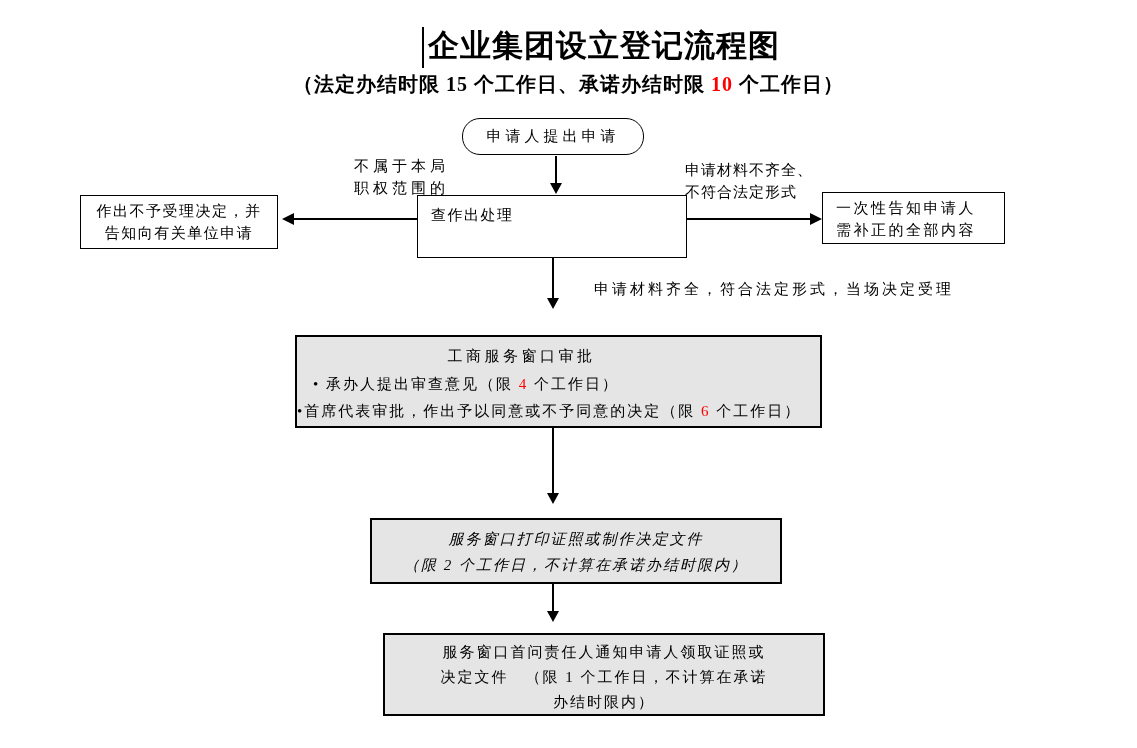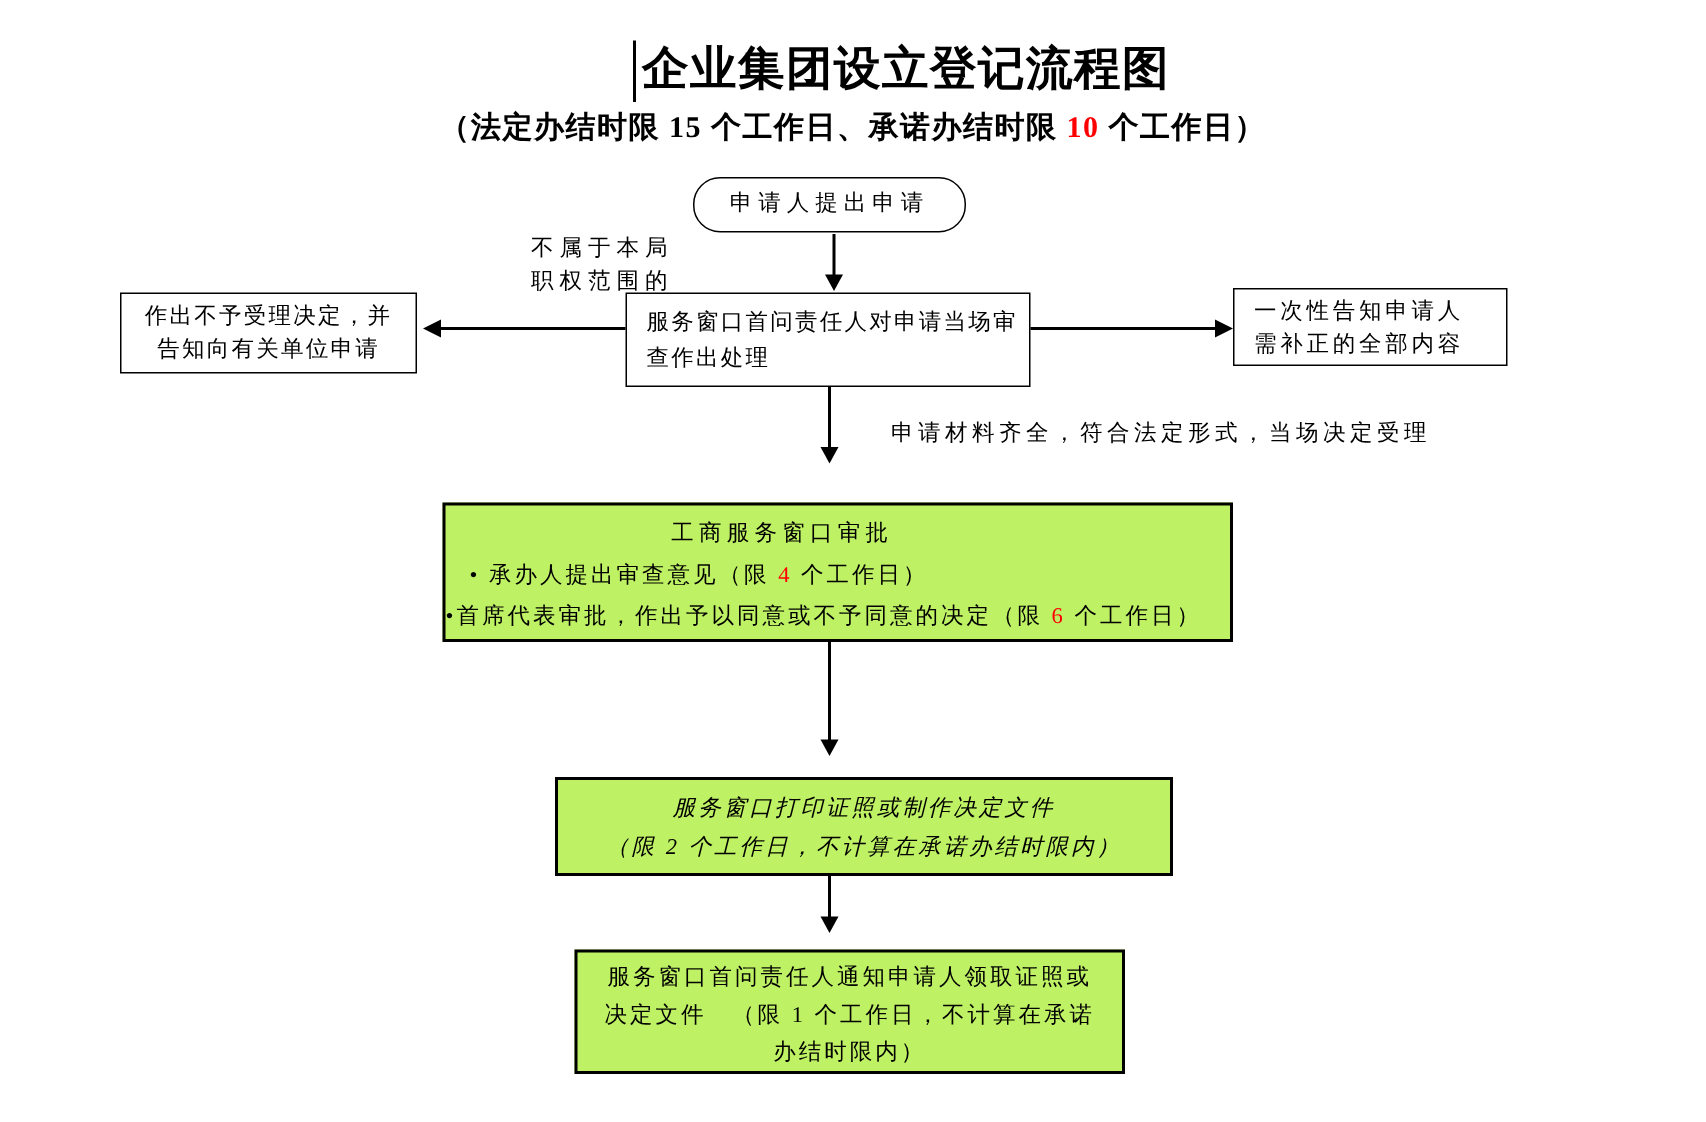--- a/index.html
+++ b/index.html
@@ -6,21 +6,21 @@
   .canvas{
     position:relative;width:1137px;height:748px;background:#ffffff;
     font-family:"Liberation Serif","DejaVu Serif",serif;color:#000;
     overflow:hidden;
   }
   .abs{position:absolute;box-sizing:border-box;}
   .title{font-size:31px;font-weight:bold;letter-spacing:1px;white-space:nowrap;}
   .subtitle{width:1137px;text-align:center;font-size:20px;font-weight:bold;letter-spacing:1px;white-space:nowrap;}
   .red{color:#FF0000;}
   .box{border:1px solid #000;background:#fff;font-size:15px;letter-spacing:1.5px;}
-  .box2{border:2px solid #000;background:#bef264;font-size:15px;letter-spacing:2px;}
+  .box2{border:2px solid #000;background:#e5e5e5;font-size:15px;letter-spacing:2px;}
   .center{text-align:center;}
   .vline{position:absolute;width:2px;background:#000;}
   .hline{position:absolute;height:2px;background:#000;}
   .ah-down{position:absolute;width:0;height:0;border-left:6px solid transparent;border-right:6px solid transparent;border-top:11px solid #000;}
   .ah-left{position:absolute;width:0;height:0;border-top:6px solid transparent;border-bottom:6px solid transparent;border-right:12px solid #000;}
   .ah-right{position:absolute;width:0;height:0;border-top:6px solid transparent;border-bottom:6px solid transparent;border-left:12px solid #000;}
   .lbl{font-size:15px;line-height:22px;white-space:nowrap;}
   .cursor{position:absolute;width:2px;background:#000;}
   .appr-title{margin-top:7px;text-align:center;padding-right:74px;letter-spacing:3.5px;white-space:nowrap;}
   .appr-line{margin-top:3px;padding-left:16px;letter-spacing:2px;white-space:nowrap;}
@@ -39,23 +39,26 @@
 
   <div class="abs box center" style="left:462px;top:118px;width:182px;height:37px;line-height:34px;letter-spacing:4px;border-radius:18px;">申请人提出申请</div>
 
   <div class="vline" style="left:555px;top:156px;height:28px;"></div>
   <div class="ah-down" style="left:550px;top:183px;"></div>
 
   <div class="abs lbl" style="left:306px;top:155px;letter-spacing:4px;margin-left:48px;">
     <div>不属于本局</div>
     <div>职权范围的</div>
   </div>
+  <div class="abs lbl" style="left:685px;top:159px;letter-spacing:1px;">
+    <div>申请材料不齐全、</div>
+    <div>不符合法定形式</div>
+  </div>
 
   <div class="abs box" style="left:417px;top:195px;width:270px;height:63px;padding:7px 0 0 13px;line-height:24px;">
-    <div>服务窗口首问责任人对申请当场审</div>
     <div>查作出处理</div>
   </div>
 
   <div class="hline" style="left:293px;top:218px;width:124px;"></div>
   <div class="ah-left" style="left:282px;top:213px;"></div>
 
   <div class="abs box center" style="left:80px;top:195px;width:198px;height:54px;padding-top:4px;line-height:22px;">
     <div>作出不予受理决定，并</div>
     <div>告知向有关单位申请</div>
   </div>
@@ -86,19 +89,19 @@
   <div class="ah-down" style="left:547px;top:493px;"></div>
 
   <div class="abs box2 center" style="left:370px;top:518px;width:412px;height:66px;padding-top:6px;line-height:26px;font-style:italic;">
     <div>服务窗口打印证照或制作决定文件</div>
     <div>（限 2 个工作日，不计算在承诺办结时限内）</div>
   </div>
 
   <div class="vline" style="left:552px;top:584px;height:28px;"></div>
   <div class="ah-down" style="left:547px;top:611px;"></div>
 
-  <div class="abs box2 center" style="left:383px;top:633px;width:367px;height:83px;padding-top:5px;line-height:25px;">
+  <div class="abs box2 center" style="left:383px;top:633px;width:442px;height:83px;padding-top:5px;line-height:25px;">
     <div>服务窗口首问责任人通知申请人领取证照或</div>
     <div>决定文件　（限 1 个工作日，不计算在承诺</div>
     <div>办结时限内）</div>
   </div>
 
 </div>
 
 </body></html>

